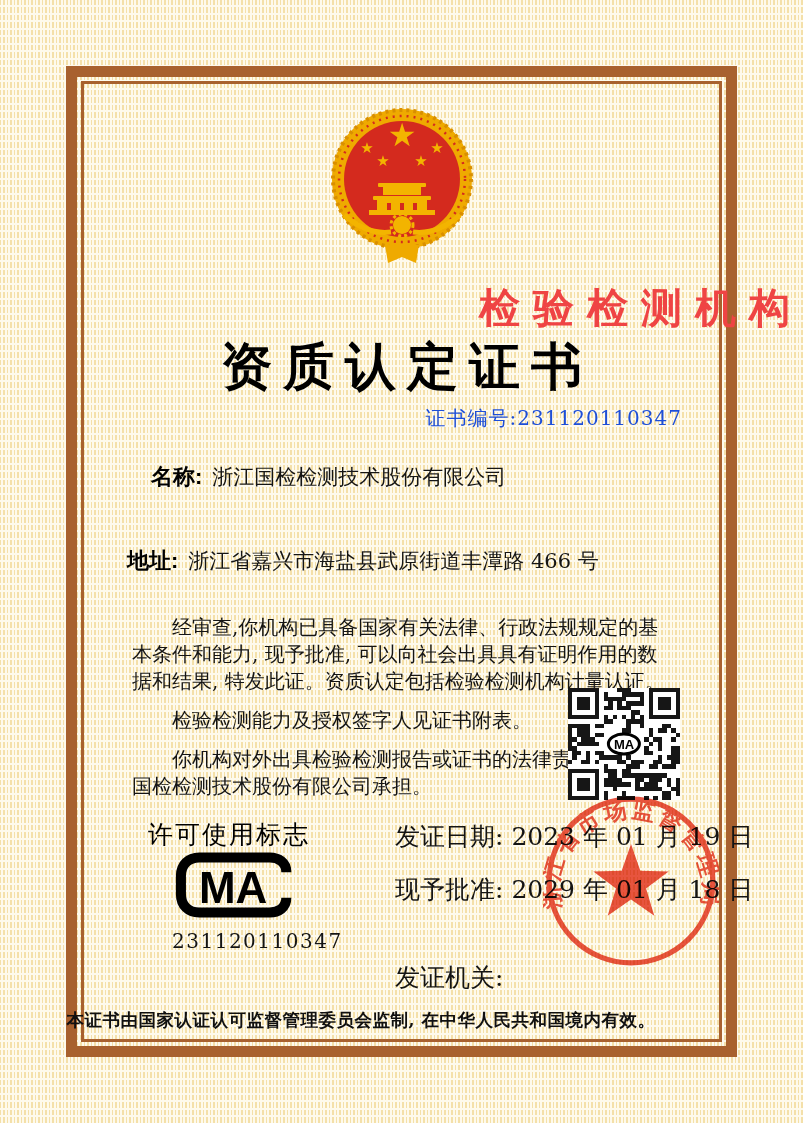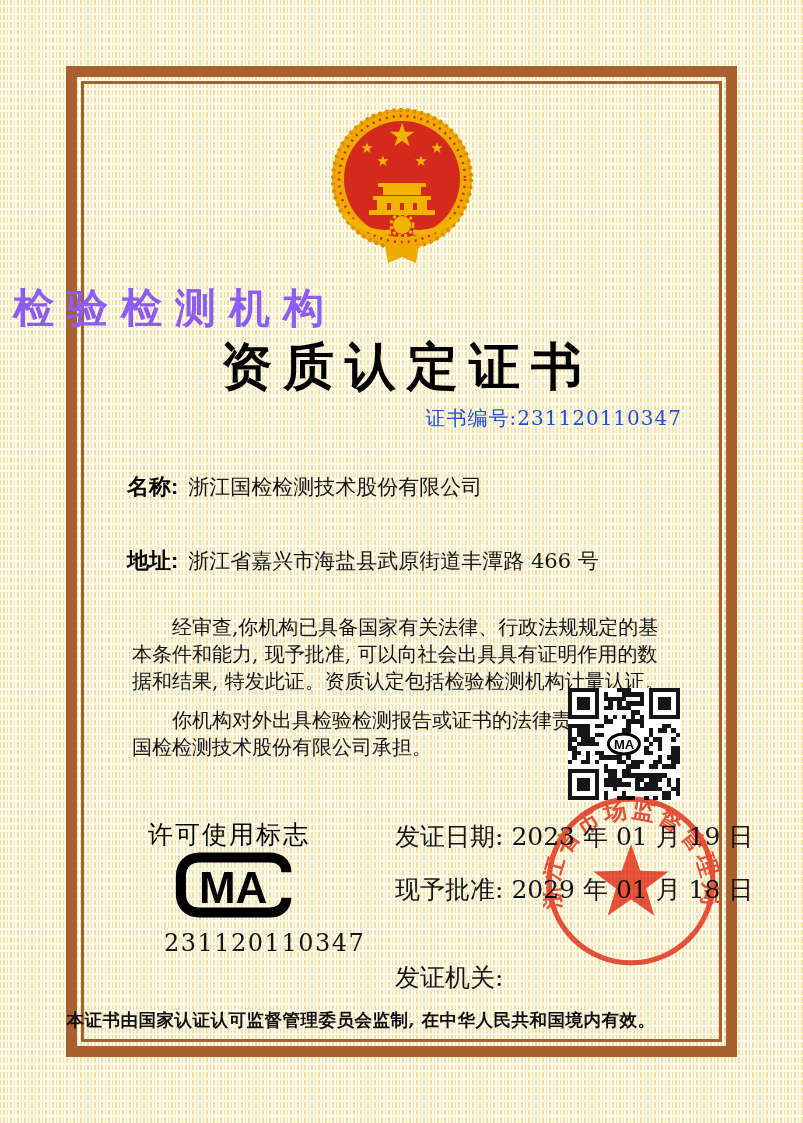--- a/index.html
+++ b/index.html
@@ -11,50 +11,50 @@
       repeating-linear-gradient(180deg, transparent 0 5.5px, #fefaec 5.5px 7.5px),
       repeating-linear-gradient(90deg, rgba(238,208,128,.62) 0 1.5px, transparent 1.5px 3.5px);
   }
   .abs{position:absolute;}
   
   .frame-outer{position:absolute;inset:66px;border:11px solid #a8612e;pointer-events:none;}
   .frame-inner{position:absolute;inset:81px;border:3px solid #a8612e;pointer-events:none;}
 
   .emblem{left:326px;top:99px;width:152px;height:170px;}
 
-  .title1{left:0;top:281px;width:803px;text-align:left;
-    font-family:"DejaVu Serif", serif;font-weight:bold;font-size:41px;color:#8b5cf6;
+  .title1{left:0;top:281px;width:803px;text-align:right;
+    font-family:"DejaVu Serif", serif;font-weight:bold;font-size:41px;color:#ef4444;
     letter-spacing:13px;text-indent:13px;}
   .title2{left:0;top:333px;width:803px;text-align:center;
     font-family:"Liberation Sans", sans-serif;font-weight:bold;font-size:51px;color:#000;
     letter-spacing:11px;text-indent:11px;}
 
   .certno{top:405px;right:121px;font-size:20px;color:#1d4ed8;letter-spacing:1px;}
 
   .fieldrow{left:127px;font-size:21px;color:#151515;}
   .fieldrow .lbl{font-family:"Liberation Sans", sans-serif;font-weight:bold;font-size:22px;color:#000;margin-right:10px;}
-  .row-name{top:472px;}
+  .row-name{top:462px;margin-left:24px;}
   .row-addr{top:546px;}
 
   .bodytext{left:120px;top:602px;width:562px;font-size:20px;line-height:27px;color:#141414;}
   .bodytext p{margin:12px;text-indent:2em;white-space:pre-line;}
 
   .qr{left:568px;top:688px;width:112px;height:112px;background:#fff;
       display:grid;grid-template-columns:repeat(25,1fr);grid-template-rows:repeat(25,1fr);}
   .qr .m{background:#fff;}
   .qr .m.on{background:#161616;}
   .qr-badge{position:absolute;left:50%;top:50%;transform:translate(-50%,-50%);
       background:#fff;border:3px solid #000;border-radius:50%;
       font-family:"Liberation Sans", sans-serif;font-weight:bold;font-size:13px;
       padding:0 4px;line-height:17px;color:#000;}
 
   .license-title{left:148px;top:818px;font-family:"Liberation Sans", sans-serif;
       font-weight:normal;font-size:25px;letter-spacing:2px;color:#000;}
   .cma-logo{left:170px;top:852px;width:130px;height:66px;}
-  .license-no{left:164px;top:929px;font-size:24px;letter-spacing:1.5px;color:#141414;}
+  .license-no{left:172px;top:929px;font-size:20px;letter-spacing:1.5px;color:#141414;}
 
   .dateline{left:395px;font-size:25px;color:#141414;}
   .dl-issue{top:820px;}
   .dl-valid{top:873px;}
   .dl-auth{top:929px;margin-top:32px;}
 
   .seal{left:543px;top:793px;width:176px;height:176px;opacity:.9;mix-blend-mode:multiply;z-index:5;}
 
   .footer{left:0;top:1008px;width:722px;text-align:center;font-size:17.5px;
       font-weight:bold;color:#101010;letter-spacing:.5px;}
@@ -102,20 +102,21 @@
 <div class="abs fieldrow row-name">
   <span class="lbl">名称:</span><span>浙江国检检测技术股份有限公司</span>
 </div>
 
 <div class="abs fieldrow row-addr">
   <span class="lbl">地址:</span><span>浙江省嘉兴市海盐县武原街道丰潭路 466 号</span>
 </div>
 
 <div class="abs bodytext">
   <p>经审查,你机构已具备国家有关法律、行政法规规定的基本条件和能力, 现予批准, 可以向社会出具具有证明作用的数据和结果, 特发此证。资质认定包括检验检测机构计量认证。</p>
+  <p>检验检测能力及授权签字人见证书附表。</p>
   <p>你机构对外出具检验检测报告或证书的法律责任由浙江国检检测技术股份有限公司承担。</p>
 </div>
 
 <div class="abs qr" id="qr">
   <div class="m on"></div>
     <div class="m on"></div>
     <div class="m on"></div>
     <div class="m on"></div>
     <div class="m on"></div>
     <div class="m on"></div>

